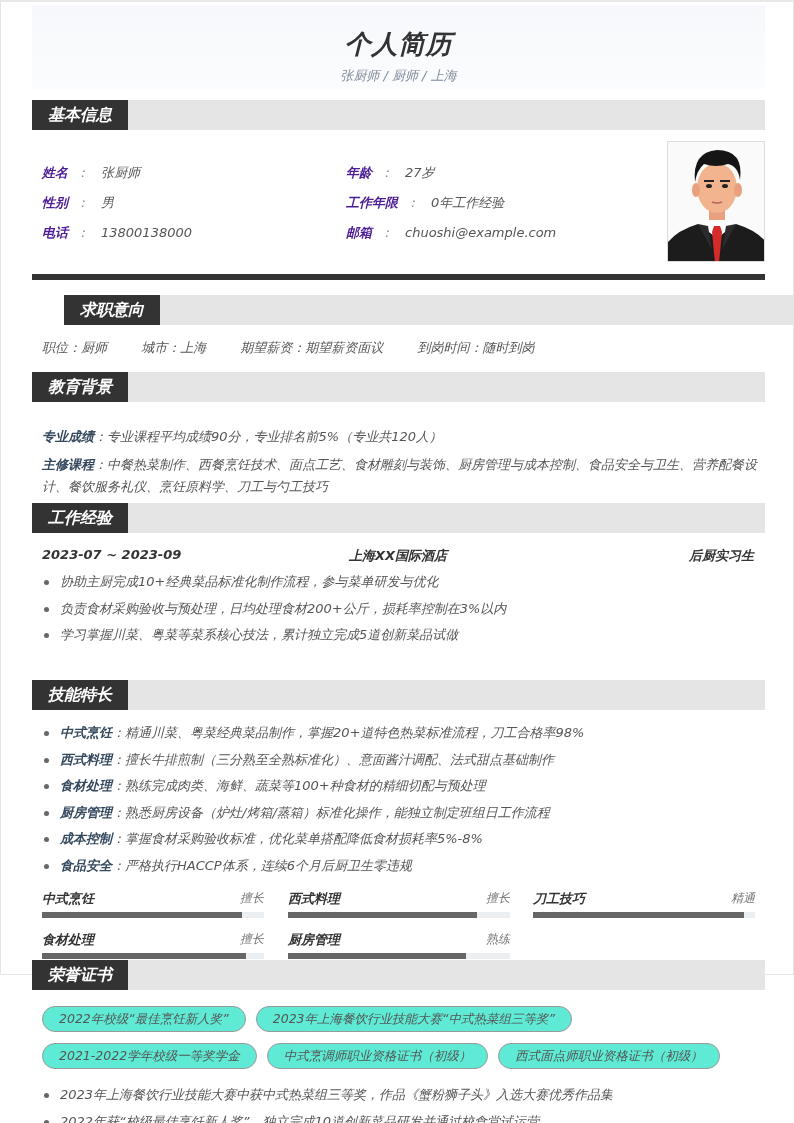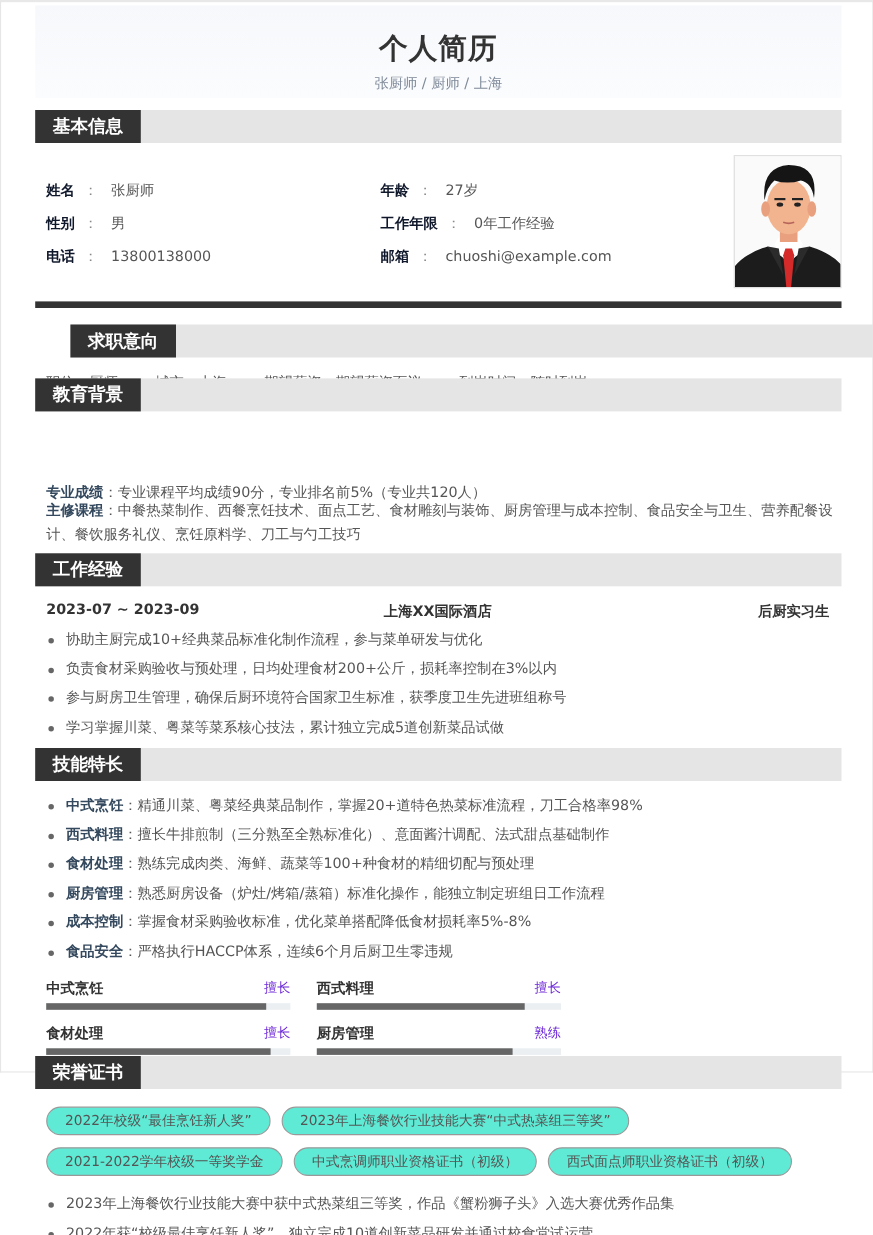--- a/index.html
+++ b/index.html
@@ -1,27 +1,27 @@
 <!DOCTYPE html>
 <html><head>
 <meta charset="utf-8">
 <style>
   * { box-sizing: border-box; margin: 0; padding: 0; }
   html, body { width: 794px; height: 1123px; overflow: hidden; background: #ffffff; }
   body { font-family: "DejaVu Sans", "Liberation Sans", sans-serif; color: #555; font-size: 13px; position: relative; }
-  .page { position: absolute; left: 0; top: 0; width: 794px; height: 975px; border: 1px solid #e6e6e6; border-top: 2px solid #e8e8e8; }
+  .page { position: absolute; left: 0; top: 0; width: 794px; height: 975px; border: 1px solid #e6e6e6; border-top: 2px solid #e8e8e8; font-style: italic; }
   .header { position: absolute; left: 31px; top: 3px; width: 733px; height: 84px; background: linear-gradient(#f6f8fb, #fbfcfe); text-align: center; }
   .header .title { position: absolute; left: 0; right: 0; top: 22px; font-size: 26px; font-weight: bold; color: #333; letter-spacing: 1px; }
   .header .subtitle { position: absolute; left: 0; right: 0; top: 62px; font-size: 13px; color: #7f8a99; }
 
   .section-bar { position: absolute; left: 31px; width: 733px; height: 30px; background: #e5e5e5; }
   .section-bar .tag { position: absolute; left: 0; top: 0; height: 30px; width: 96px; background: #333333; color: #ffffff; font-weight: bold; font-size: 16px; line-height: 30px; text-align: center; }
 
   .info-row { position: absolute; font-size: 13px; color: #555; }
-  .info-row .lbl { font-weight: bold; color: #0f172a; display: inline-block; }
+  .info-row .lbl { font-weight: bold; color: #4c1d95; display: inline-block; }
   .info-row .colon { color: #888; display: inline-block; margin: 0 12px 0 8px; }
   .photo { position: absolute; left: 666px; top: 139px; width: 98px; height: 121px; border: 1px solid #ddd; background: #fafafa; overflow: hidden; }
   .divider-thick { position: absolute; left: 31px; top: 272px; width: 733px; height: 6px; background: #333333; }
 
   .intent-row { position: absolute; left: 41px; top: 337px; font-size: 13px; color: #555; white-space: nowrap; }
   .intent-row span { margin-right: 30px; }
 
   .row3 { position: absolute; left: 41px; width: 712px; height: 18px; font-size: 13px; font-weight: bold; color: #333; }
   .row3 .l { position: absolute; left: 0; }
   .row3 .c { position: absolute; left: 0; right: 0; text-align: center; }
@@ -30,21 +30,21 @@
   .para { position: absolute; left: 41px; width: 715px; font-size: 13px; line-height: 22px; color: #555; }
   .para .k { font-weight: bold; color: #34495e; }
 
   .bullets { position: absolute; left: 41px; width: 715px; list-style: none; }
   .bullets li { position: relative; padding-left: 18px; height: 26.5px; line-height: 20px; font-size: 13px; color: #555; }
   .bullets li::before { content: ""; position: absolute; left: 2px; top: 8px; width: 5px; height: 5px; border-radius: 50%; background: #666; }
   .bullets li .k { font-weight: bold; color: #34495e; }
 
   .skill { position: absolute; width: 222px; height: 36px; }
   .skill .name { position: absolute; left: 0; top: 0; font-size: 13px; font-weight: bold; color: #333; }
-  .skill .level { position: absolute; right: 0; top: 0; font-size: 12px; color: #6d28d9; }
+  .skill .level { position: absolute; right: 0; top: 0; font-size: 12px; color: #737373; }
   .skill .track { position: absolute; left: 0; top: 22px; width: 222px; height: 6px; background: #eceff2; }
   .skill .fill { position: absolute; left: 0; top: 0; height: 6px; background: #666666; }
 
   .pills { position: absolute; left: 41px; width: 715px; }
   .pill { display: inline-block; height: 26px; line-height: 24px; padding: 0 16px; border: 1px solid #999; border-radius: 13px; font-size: 12.5px; color: #555; margin-right: 10px; background: #5eead4; white-space: nowrap; }
   .pill-row { position: absolute; left: 0; white-space: nowrap; }
 </style>
 </head>
 <body>
 
@@ -114,42 +114,41 @@
   <div class="section-bar" style="top:293px;margin-left:32px;">
     <div class="tag">求职意向</div>
   </div>
   <div class="intent-row">
     <span>职位：厨师</span>
     <span>城市：上海</span>
     <span>期望薪资：期望薪资面议</span>
     <span>到岗时间：随时到岗</span>
   </div>
 
-  <div class="section-bar" style="top:342px;">
+  <div class="section-bar" style="top:370px;">
     <div class="tag">教育背景</div>
   </div>
-  <div class="para" style="top:424px;margin-top:12px;">
+  <div class="para" style="top:424px;">
     <span class="k">专业成绩</span><span>：专业课程平均成绩90分，专业排名前5%（专业共120人）</span>
   </div>
   <div class="para" style="top:452px;">
     <span class="k">主修课程</span><span>：中餐热菜制作、西餐烹饪技术、面点工艺、食材雕刻与装饰、厨房管理与成本控制、食品安全与卫生、营养配餐设计、餐饮服务礼仪、烹饪原料学、刀工与勺工技巧</span>
   </div>
 
   <div class="section-bar" style="top:501px;">
     <div class="tag">工作经验</div>
   </div>
   <div class="row3" style="top:545px;">
     <span class="l">2023-07 ~ 2023-09</span>
     <span class="c">上海XX国际酒店</span>
     <span class="r">后厨实习生</span>
   </div>
   <ul class="bullets" style="top:570px;">
     <li>协助主厨完成10+经典菜品标准化制作流程，参与菜单研发与优化</li>
     <li>负责食材采购验收与预处理，日均处理食材200+公斤，损耗率控制在3%以内</li>
-    <li>参与厨房卫生管理，确保后厨环境符合国家卫生标准，获季度卫生先进班组称号</li>
     <li>学习掌握川菜、粤菜等菜系核心技法，累计独立完成5道创新菜品试做</li>
   </ul>
 
   <div class="section-bar" style="top:678px;">
     <div class="tag">技能特长</div>
   </div>
   <ul class="bullets" style="top:721px;">
     <li><span class="k">中式烹饪</span><span>：精通川菜、粤菜经典菜品制作，掌握20+道特色热菜标准流程，刀工合格率98%</span></li>
     <li><span class="k">西式料理</span><span>：擅长牛排煎制（三分熟至全熟标准化）、意面酱汁调配、法式甜点基础制作</span></li>
     <li><span class="k">食材处理</span><span>：熟练完成肉类、海鲜、蔬菜等100+种食材的精细切配与预处理</span></li>
@@ -165,20 +164,27 @@
         <div class="fill" style="width: 90%; background: rgb(102, 102, 102);"></div>
       </div>
   </div>
   <div class="skill" style="left:287px; top:888px;">
     <span class="name">西式料理</span>
     <span class="level">擅长</span>
     <div class="track" style="background: rgb(236, 239, 242);">
         <div class="fill" style="width: 85%; background: rgb(102, 102, 102);"></div>
       </div>
   </div>
+  <div class="skill" style="left:532px; top:888px;">
+    <span class="name">刀工技巧</span>
+    <span class="level">精通</span>
+    <div class="track" style="background: rgb(236, 239, 242);">
+        <div class="fill" style="width: 95%; background: rgb(102, 102, 102);"></div>
+      </div>
+  </div>
   <div class="skill" style="left:41px; top:929px;">
     <span class="name">食材处理</span>
     <span class="level">擅长</span>
     <div class="track" style="background: rgb(236, 239, 242);">
         <div class="fill" style="width: 92%; background: rgb(102, 102, 102);"></div>
       </div>
   </div>
   <div class="skill" style="left:287px; top:929px;">
     <span class="name">厨房管理</span>
     <span class="level">熟练</span>

